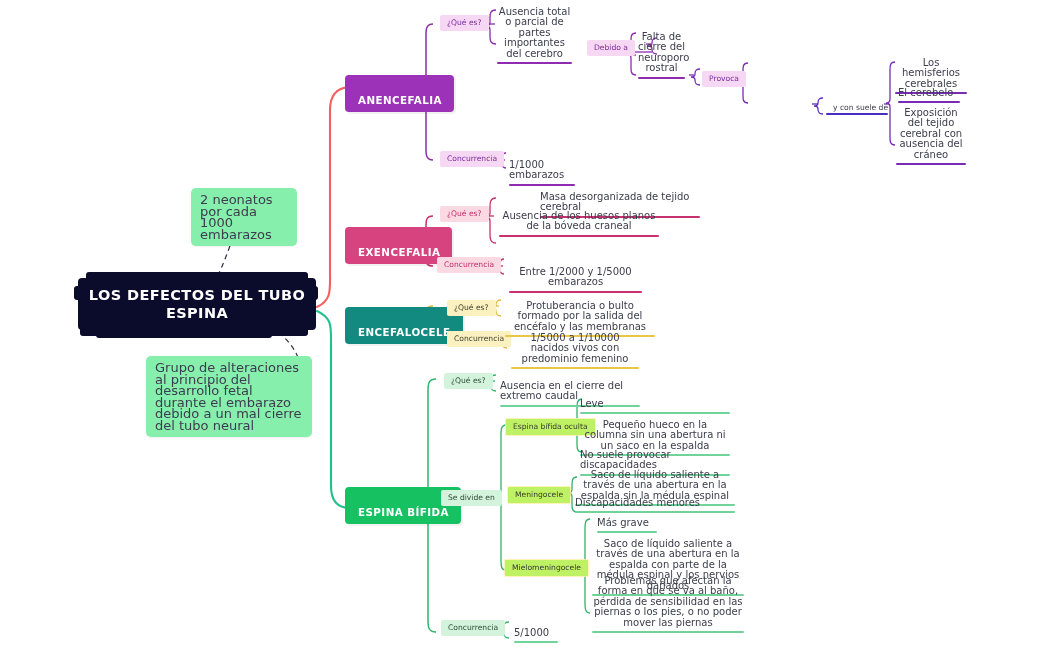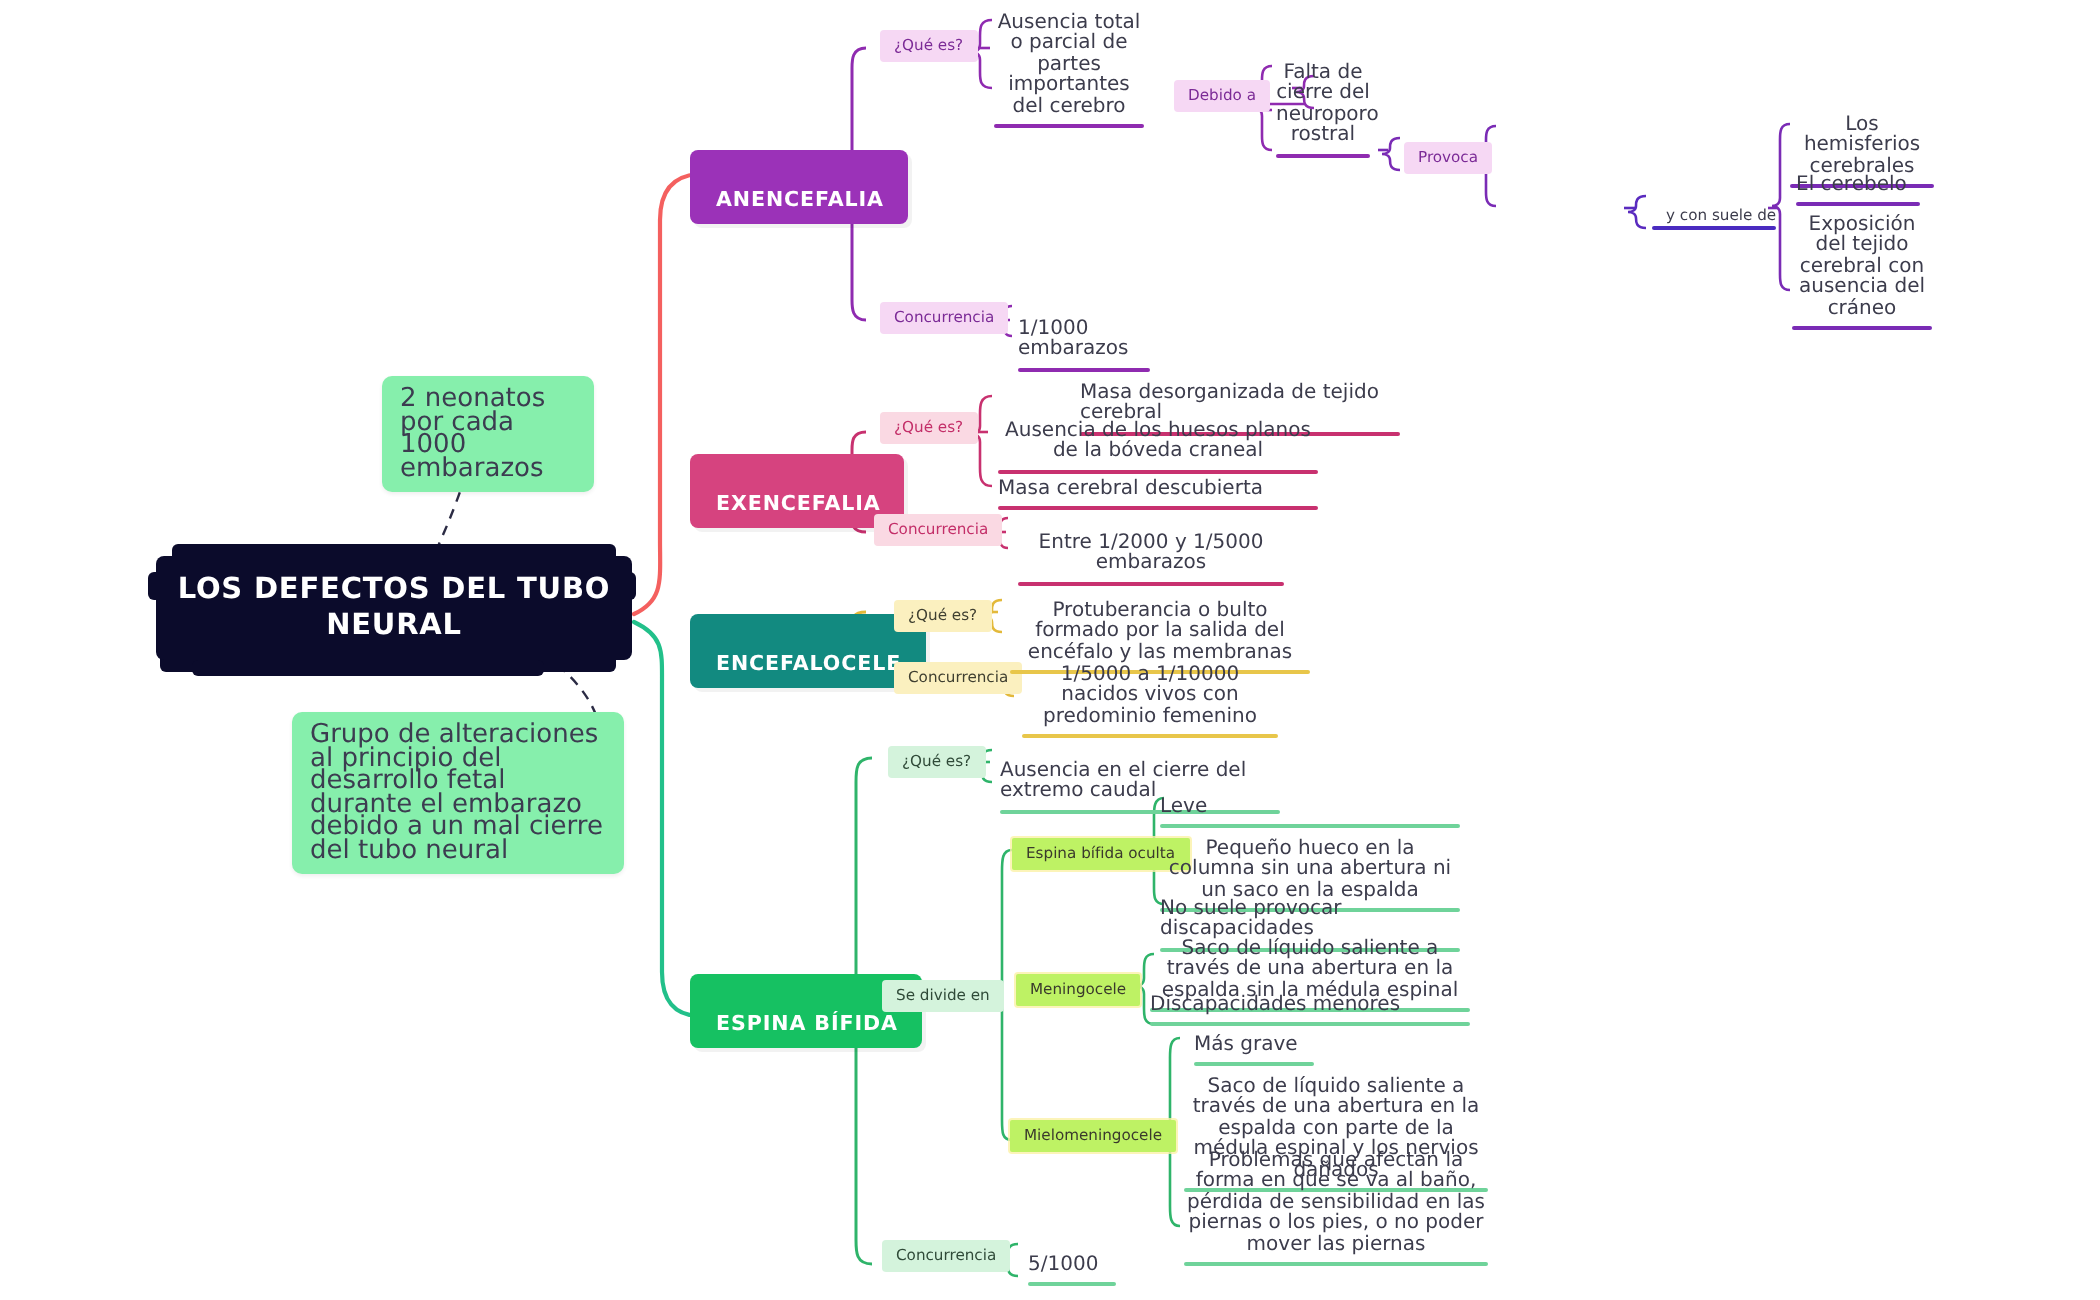--- a/index.html
+++ b/index.html
@@ -193,21 +193,21 @@
     <path d="M509,622 C504,622 504,625 504,627 C504,629 502,630 500,630
              C502,630 504,631 504,633 C504,635 504,638 509,638" stroke="#2fb46a" stroke-width="1.3" fill="none"></path>
   </svg>
 
   <div class="center-node">
     <div class="center-shadow cs1"></div>
     <div class="center-shadow cs2"></div>
     <div class="center-shadow cs3"></div>
     <div class="center-shadow cs4"></div>
     <div class="center-main">
-      <span>LOS DEFECTOS DEL TUBO NEURAL</span>
+      <span>LOS DEFECTOS DEL TUBO ESPINA</span>
     </div>
   </div>
 
   <div class="note" id="note-top">2 neonatos por cada 1000 embarazos</div>
   <div class="note" id="note-bottom">Grupo de alteraciones al principio del desarrollo fetal durante el embarazo debido a un mal cierre del tubo neural</div>
 
   <div class="branch-label" style="left:345px;top:75px;background:#9b32b8;">ANENCEFALIA</div>
 
   <div class="mid hl-purple" style="left:440px;top:15px;">¿Qué es?</div>
   <div class="mid hl-purple" style="left:440px;top:151px;">Concurrencia</div>
@@ -254,24 +254,20 @@
   <div class="mid hl-pink" style="left:437px;top:257px;">Concurrencia</div>
 
   <div class="leaf left" style="left:499px;top:192px;width:160px;margin-left:41px;">
     <span>Masa desorganizada de tejido cerebral</span>
     <span class="rule" style="background:#c8316f;"></span>
   </div>
   <div class="leaf" style="left:499px;top:211px;width:160px;">
     <span>Ausencia de los huesos planos de la bóveda craneal</span>
     <span class="rule" style="background:#c8316f;"></span>
   </div>
-  <div class="leaf left" style="left:499px;top:240px;width:160px;">
-    <span>Masa cerebral descubierta</span>
-    <span class="rule" style="background:#c8316f;"></span>
-  </div>
   <div class="leaf" style="left:509px;top:267px;width:133px;">
     <span>Entre 1/2000 y 1/5000 embarazos</span>
     <span class="rule" style="background:#c8316f;"></span>
   </div>
 
   <div class="branch-label" style="left:345px;top:307px;background:#128a80;">ENCEFALOCELE</div>
 
   <div class="mid hl-yellow" style="left:447px;top:300px;">¿Qué es?</div>
   <div class="mid hl-yellow" style="left:447px;top:331px;">Concurrencia</div>
 

